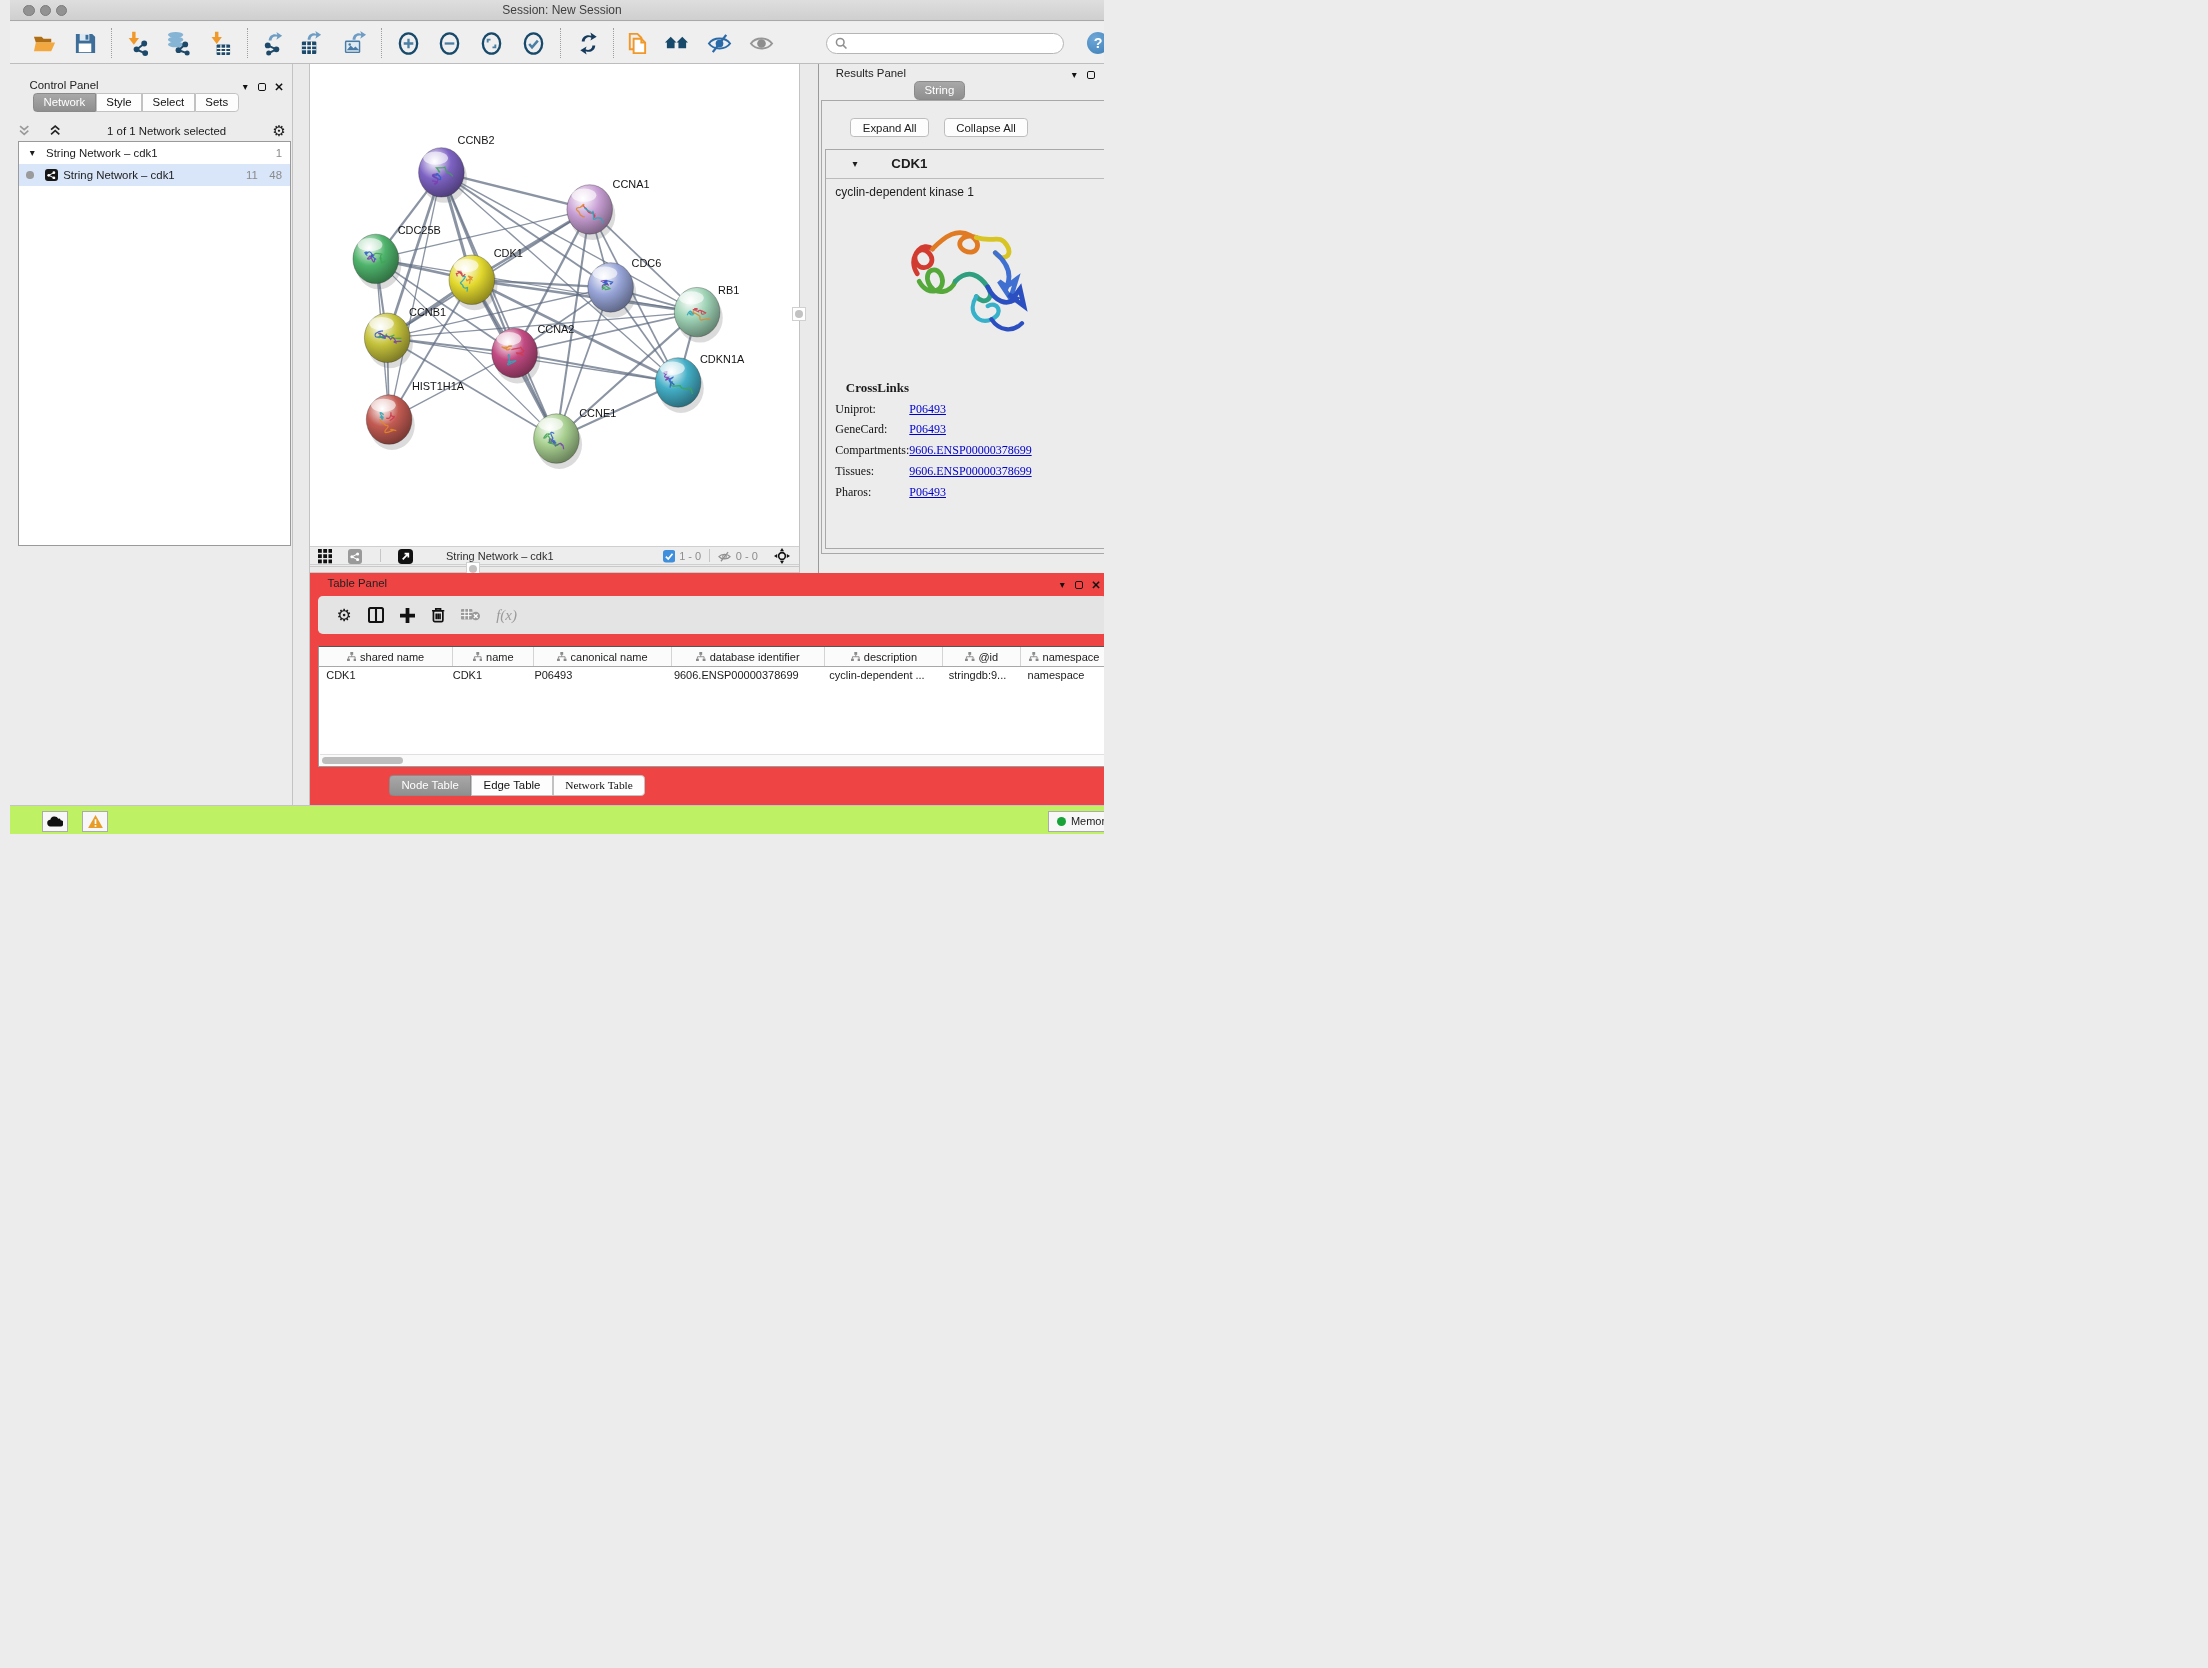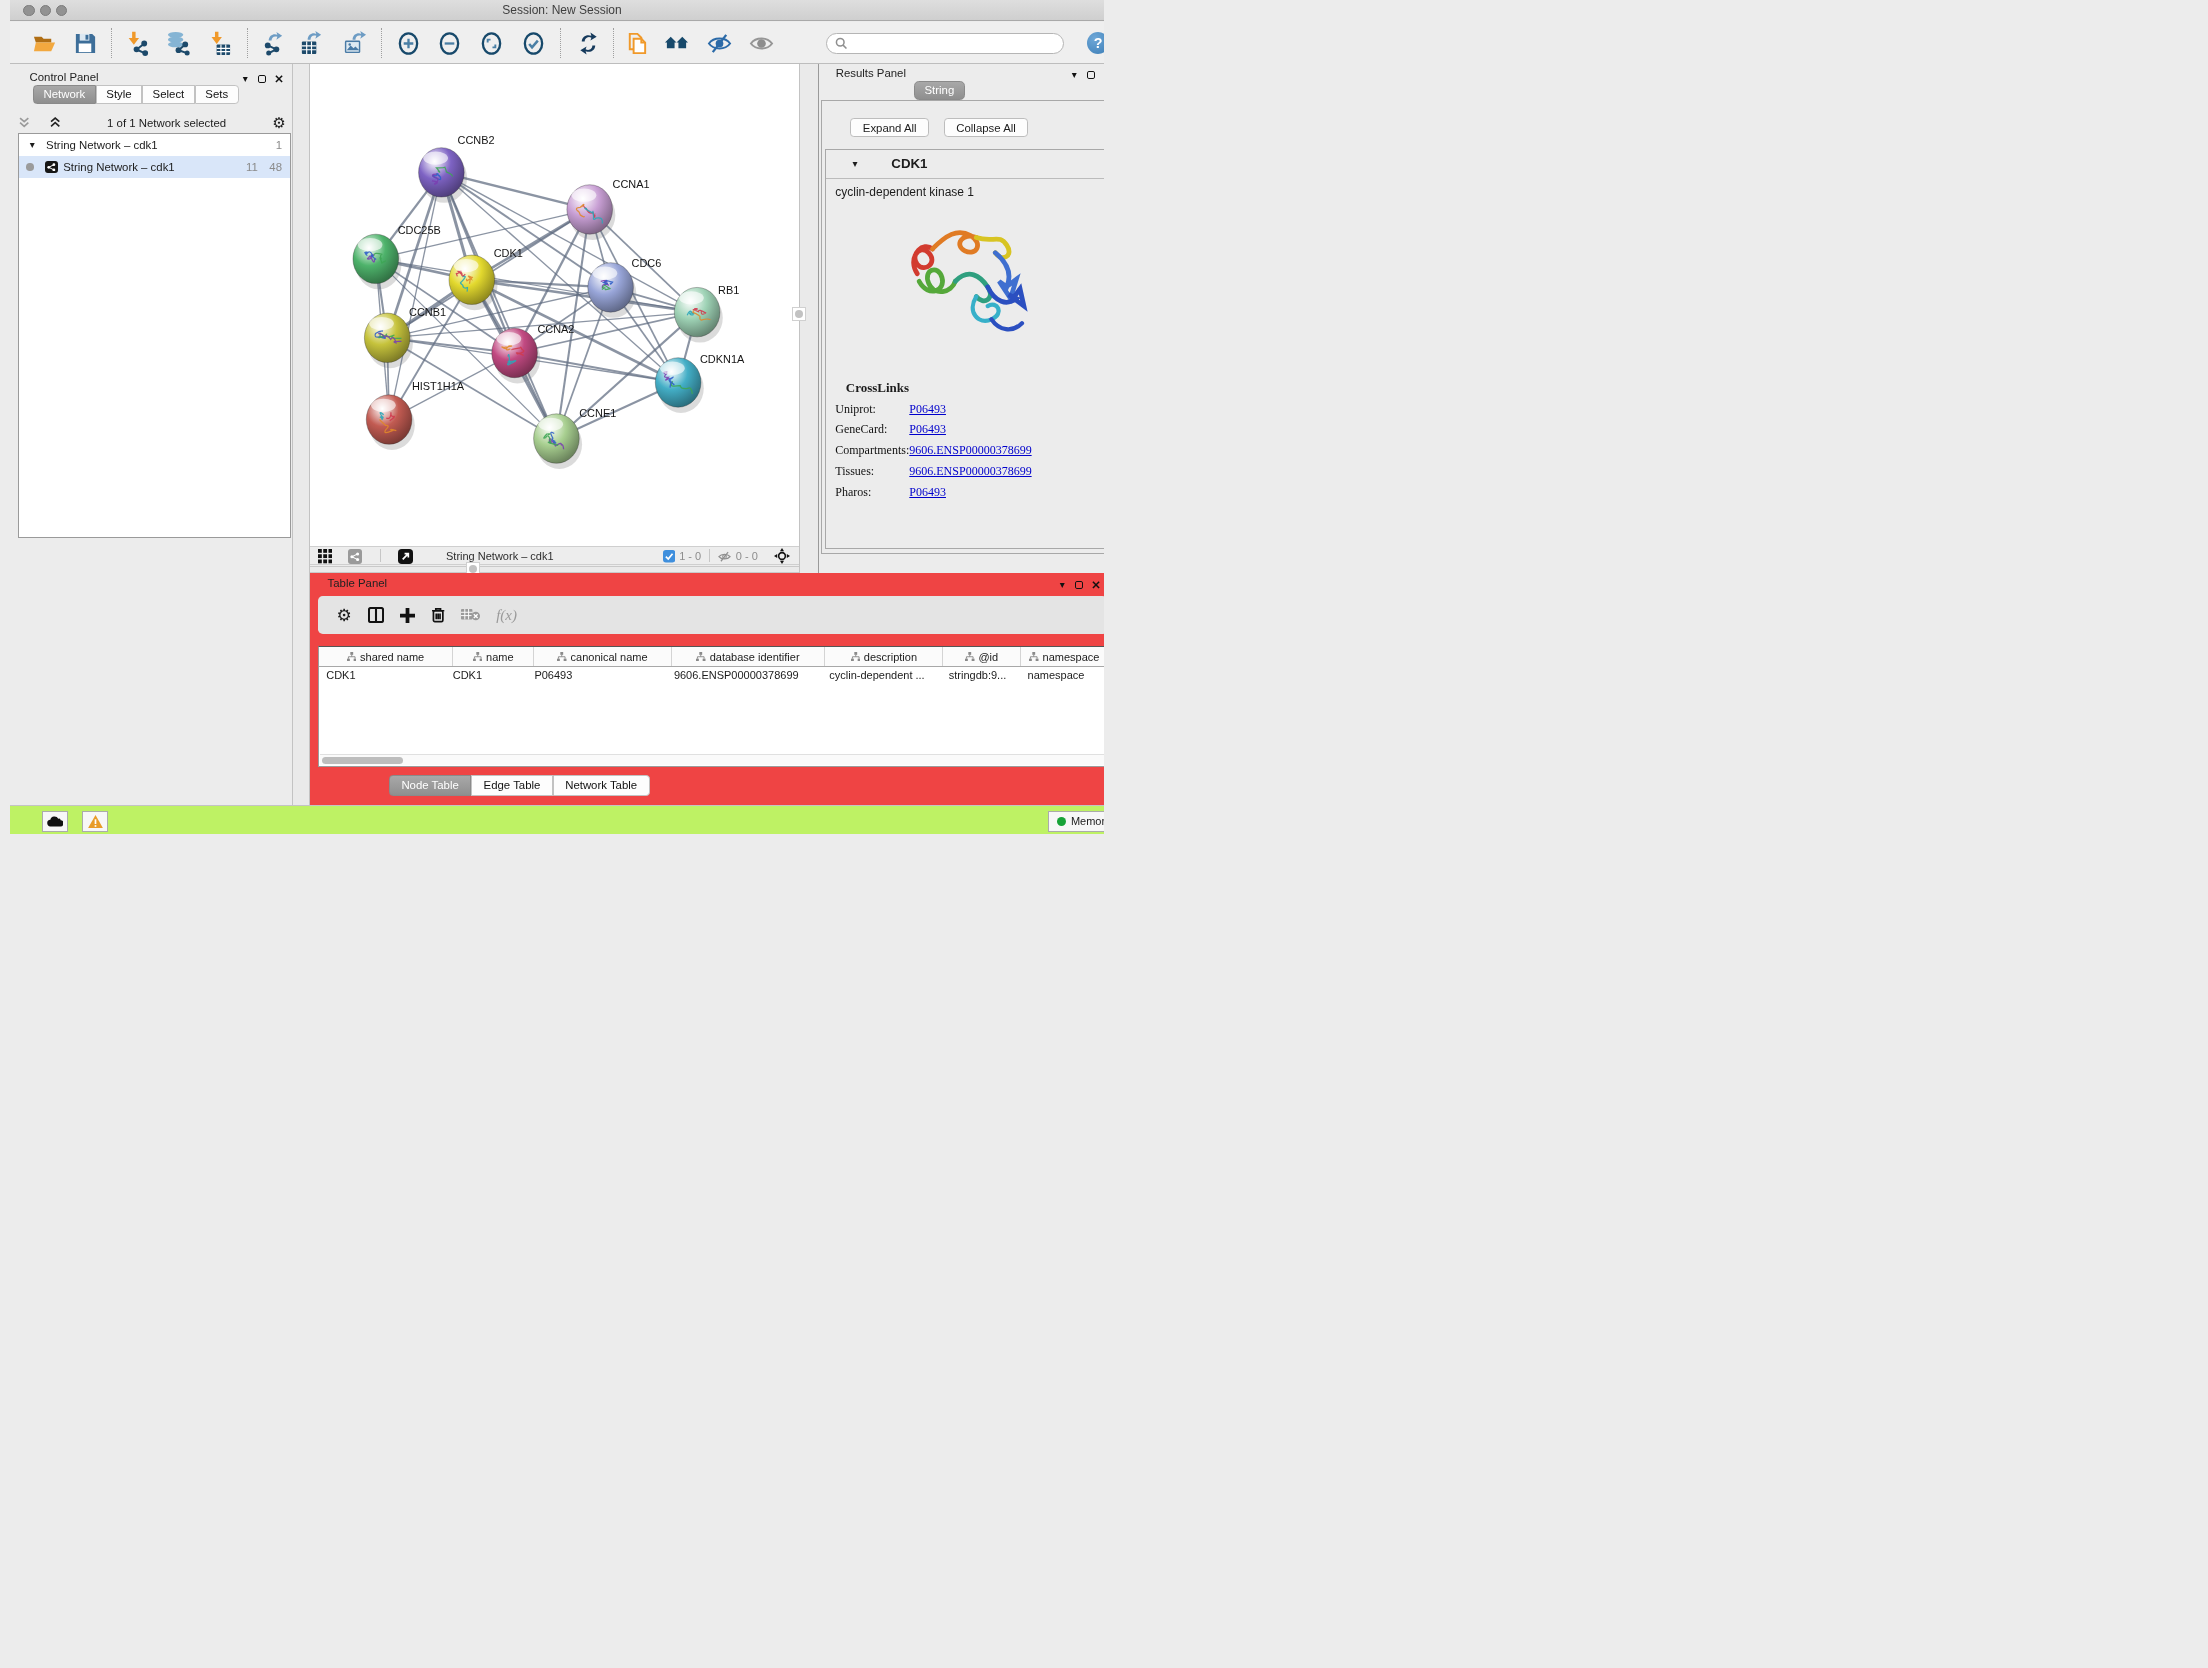--- a/index.html
+++ b/index.html
@@ -23,21 +23,21 @@
   
   .panel-title { font-size:11.4px; color:#222; }
   .panel-btns { position:absolute; display:flex; gap:8.6px; align-items:center; }
   .tri { font-size:8.6px; color:#111; }
   .floatbox { width:7.6px; height:8.6px; border:1.4px solid #111; border-radius:1.9px; }
   .closex { font-size:11.4px; font-weight:bold; color:#111; }
   .tab { display:inline-block; padding:1.9px 9.5px 2.9px; font-size:11.4px; background:#fdfdfd; border:1px solid #c2c2c2; color:#111; }
   .tab.sel { background:linear-gradient(#a8a8a8,#8f8f8f); color:#fff; border-color:#8a8a8a; }
 
   
-  .cpanel { left:0; top:68px; width:282px; height:741px; background:#ececec; }
+  .cpanel { left:0; top:76px; width:282px; height:741px; background:#ececec; }
   .cp-tabs { position:absolute; left:23px; top:16px; }
   .cp-tabs .tab:first-child { border-radius:3.8px 0 0 3.8px; }
   .cp-tabs .tab:last-child { border-radius:0 3.8px 3.8px 0; }
   .cp-sub { position:absolute; left:7.6px; top:44px; width:268px; height:21px; display:flex; align-items:center;gap:13px; }
   .cp-sub .lbl { flex:1; text-align:center; font-size:11.4px; }
   .treebox { position:absolute; left:7.6px; top:65px; width:273px; height:405px; background:#fff; border:1px solid #9a9a9a; }
   .trow { position:relative; height:22px; display:flex; align-items:center; font-size:11.4px; }
   .trow.sel { background:#d9e6f9; }
   .tcount { color:#8b8b8b; }
   .sharesq { width:12.4px; height:12.4px; background:#161616; border-radius:2.9px; display:flex; align-items:center; justify-content:center; }
@@ -77,21 +77,21 @@
   .tbox { position:absolute; left:7.6px; top:73px; width:791px; height:121px; background:#fff; border:1px solid #9c9c9c; border-top:1.9px solid #555; }
   .thead { display:flex; height:20px; border-bottom:1px solid #a8a8a8; background:#fbfbfb; }
   .th { display:flex; align-items:center; justify-content:center; gap:3.8px; font-size:11px; border-right:1px solid #d4d4d4; overflow:hidden; white-space:nowrap; }
   .trowdata { display:flex; height:18px; }
   .td { font-size:11px; padding:1.9px 0 0 7.6px; overflow:hidden; white-space:nowrap; }
   .hscroll { position:absolute; left:1px; bottom:1px; width:788px; height:11.4px; background:#fafafa; border-top:1px solid #e0e0e0; }
   .hthumb { position:absolute; left:2.9px; top:1.9px; width:81px; height:7.6px; border-radius:3.8px; background:#bdbdbd; }
   .tp-tabs { position:absolute; left:79px; top:202px; }
   .tp-tabs .tab { padding:2.9px 11.4px 3.8px; }
   .tp-tabs .tab:first-child { border-radius:3.8px 0 0 3.8px; }
-  .tp-tabs .tab:last-child { border-radius:0 3.8px 3.8px 0; }
+  .tp-tabs .tab:last-child { border-radius:0 3.8px 3.8px 0;font-family:Liberation Serif, serif; }
 
   
   .statusbar { left:0; top:805px; width:1104px; height:29.5px; background:#bef264; border-top:1px solid #c4c4c4; }
   .sbtn { position:absolute; top:4.8px; height:21px; background:#f7f7f7; border:1px solid #ababab; display:flex; align-items:center; justify-content:center; }
   .membtn { padding:0 7.6px; gap:4.8px; font-size:11px; }
   .memdot { width:9.5px; height:9.5px; border-radius:50%; background:#18a338; }
 
   svg { display:block; }
   text { font-family:"Liberation Sans", sans-serif; }
 </style>

